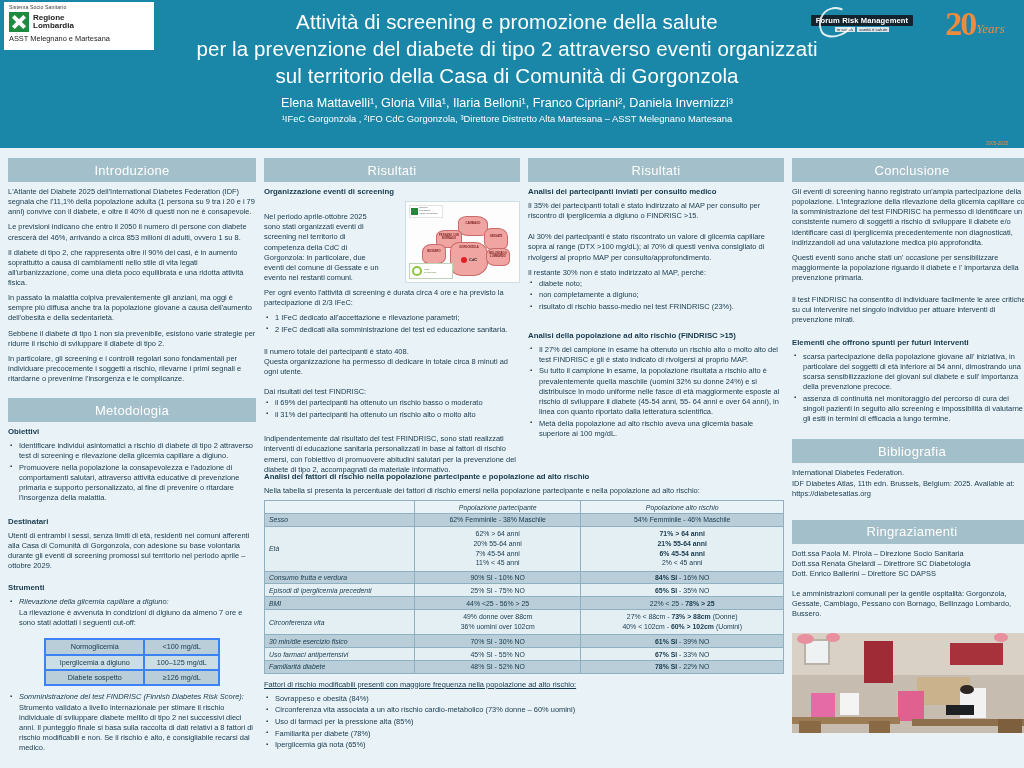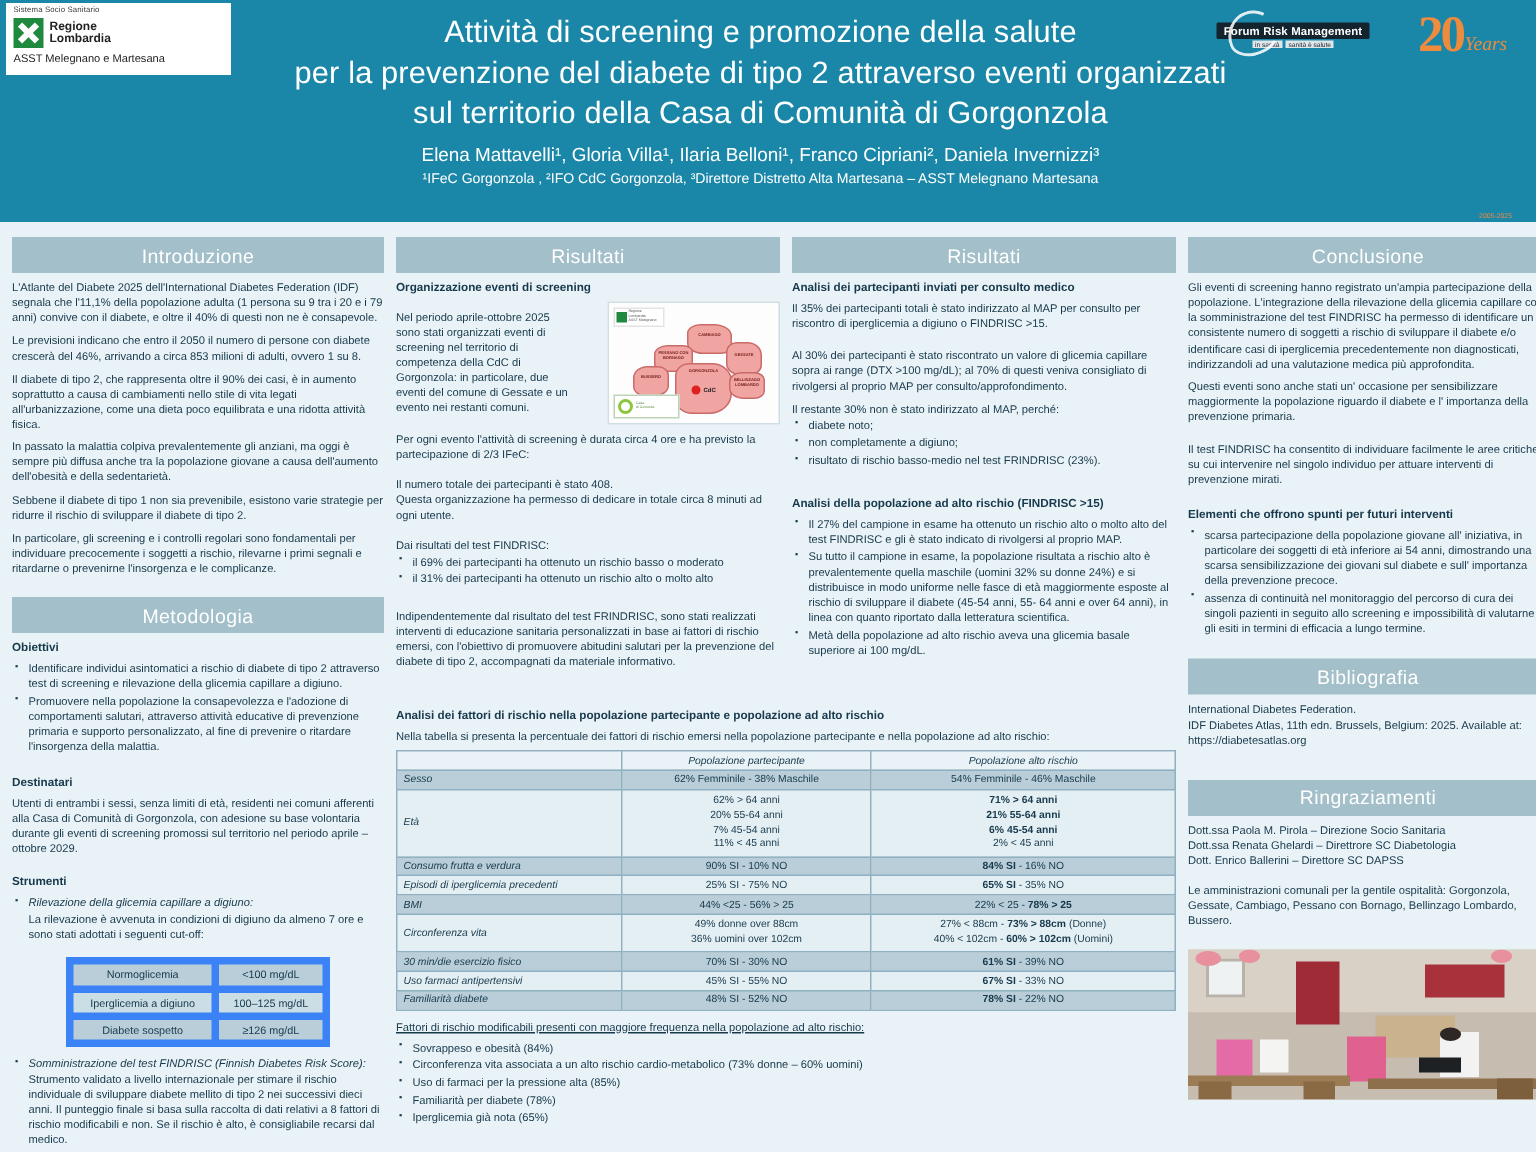--- a/index.html
+++ b/index.html
@@ -96,27 +96,27 @@
     content:"▪"; position:absolute; left:-9px; top:-.5px; font-size:6px; color:#17394c;
   }
   .ital { font-style:italic; }
   .underline { text-decoration:underline; }
 
   
   .cutoff {
     border-collapse:collapse; margin:4px auto 6px auto; width:176px;
   }
   .cutoff td {
-    border:5px solid #3b82f6; font-size:7.2px; padding:2.2px 4px; text-align:center;
+    border:2px solid #3b82f6; font-size:7.2px; padding:2.2px 4px; text-align:center;
     background:#b9ced8; color:#17394c;
   }
   .cutoff tr:nth-child(2) td { background:#cbdde5; }
 
   
-  .map-row { display:flex; gap:23px; align-items:center; margin-bottom:5px; }
+  .map-row { display:flex; gap:23px; align-items:flex-end; margin-bottom:5px; }
   .map-fig {
     width:115px; height:82px; background:#fdfdfd; border:1px solid #cfdde4;
     position:relative; flex:none; overflow:hidden;
   }
   .map-mini-logo {
     position:absolute; left:3px; top:3px; width:34px; height:13px; background:#ffffff;
     border:1px solid #e3e3e3; display:flex; align-items:center; gap:1px; padding:1px;
   }
   .map-mini-logo .m { width:7px; height:7px; background:#1f8a3d; flex:none; }
   .map-mini-logo .t { font-size:2.4px; color:#555; line-height:1.15; }
@@ -302,20 +302,24 @@
           <div class="cdc-txt" style="left:63px;top:55px;">CdC</div>
 
           <div class="map-cdc-logo">
             <div class="c"></div>
             <div class="t2">Casa<br>di Comunità</div>
           </div>
         </div>
       </div>
 
       <p class="txt">Per ogni evento l'attività di screening è durata circa 4 ore e ha previsto la partecipazione di 2/3 IFeC:</p>
+      <ul class="bul">
+        <li>1 IFeC dedicato all'accettazione e rilevazione parametri;</li>
+        <li>2 IFeC dedicati alla somministrazione del test ed educazione sanitaria.</li>
+      </ul>
 
       <p class="txt" style="margin-top:5px;margin-bottom:0">Il numero totale dei partecipanti è stato 408.</p>
       <p class="txt">Questa organizzazione ha permesso di dedicare in totale circa 8 minuti ad ogni utente.</p>
 
       <p class="txt" style="margin-top:5px;margin-bottom:1px">Dai risultati del test FINDRISC:</p>
       <ul class="bul">
         <li>il 69% dei partecipanti ha ottenuto un rischio basso o moderato</li>
         <li>il 31% dei partecipanti ha ottenuto un rischio alto o molto alto</li>
       </ul>
 

